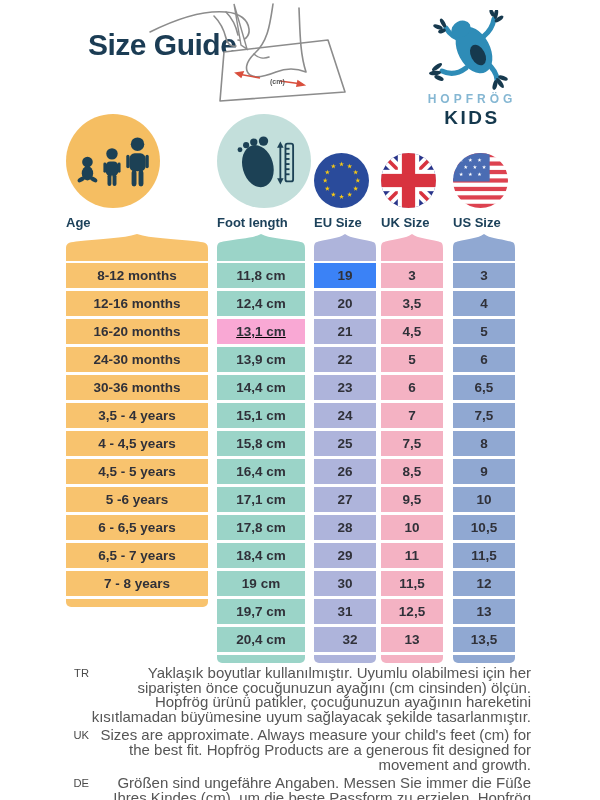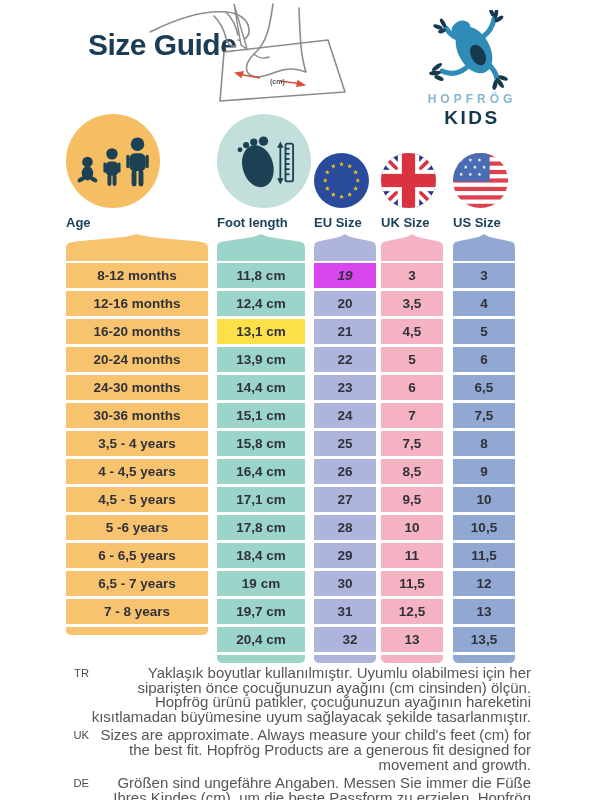--- a/index.html
+++ b/index.html
@@ -267,23 +267,20 @@
           <div class="cell" style="background: rgb(248, 195, 110);">
     <span class="cell-text">8-12 months</span>
   </div>
           <div class="cell" style="background: rgb(248, 195, 110);">
     <span class="cell-text">12-16 months</span>
   </div>
           <div class="cell" style="background: rgb(248, 195, 110);">
     <span class="cell-text">16-20 months</span>
   </div>
           <div class="cell" style="background: rgb(248, 195, 110);">
-    <span class="cell-text">20-24 months</span>
-  </div>
-          <div class="cell" style="background: rgb(248, 195, 110);">
     <span class="cell-text">24-30 months</span>
   </div>
           <div class="cell" style="background: rgb(248, 195, 110);">
     <span class="cell-text">30-36 months</span>
   </div>
           <div class="cell" style="background: rgb(248, 195, 110);">
     <span class="cell-text">3,5 - 4 years</span>
   </div>
           <div class="cell" style="background: rgb(248, 195, 110);">
     <span class="cell-text">4 - 4,5 years</span>
@@ -310,21 +307,21 @@
     <svg class="cap" viewBox="0 0 100 27" preserveAspectRatio="none">
       <path d="M0 27 L0 15 C0 9.5 1.5 8.6 7 7.6 C26 4.4 40 4.6 50 0 C60 4.6 74 4.4 93 7.6 C98.5 8.6 100 9.5 100 15 L100 27 Z" fill="#9BD4C8"></path>
     </svg>
     <div class="cells">
           <div class="cell" style="background: rgb(155, 212, 200);">
     <span class="cell-text">11,8 cm</span>
   </div>
           <div class="cell" style="background: rgb(155, 212, 200);">
     <span class="cell-text">12,4 cm</span>
   </div>
-          <div class="cell" style="background: #fde047;">
+          <div class="cell" style="background: #f9a8d4; text-decoration: underline;">
     <span class="cell-text">13,1 cm</span>
   </div>
           <div class="cell" style="background: rgb(155, 212, 200);">
     <span class="cell-text">13,9 cm</span>
   </div>
           <div class="cell" style="background: rgb(155, 212, 200);">
     <span class="cell-text">14,4 cm</span>
   </div>
           <div class="cell" style="background: rgb(155, 212, 200);">
     <span class="cell-text">15,1 cm</span>
@@ -354,21 +351,21 @@
     <span class="cell-text">20,4 cm</span>
   </div>
         </div>
     <div class="col-bottom" style="background: rgb(155, 212, 200);"></div>
   </div>
       <div class="table-column col-eu">
     <svg class="cap" viewBox="0 0 100 27" preserveAspectRatio="none">
       <path d="M0 27 L0 15 C0 9.5 1.5 8.6 7 7.6 C26 4.4 40 4.6 50 0 C60 4.6 74 4.4 93 7.6 C98.5 8.6 100 9.5 100 15 L100 27 Z" fill="#AEB4DB"></path>
     </svg>
     <div class="cells">
-          <div class="cell" style="background: #d946ef; font-style: italic;">
+          <div class="cell" style="background: #3b82f6;">
     <span class="cell-text">19</span>
   </div>
           <div class="cell" style="background: rgb(174, 180, 219);">
     <span class="cell-text">20</span>
   </div>
           <div class="cell" style="background: rgb(174, 180, 219);">
     <span class="cell-text">21</span>
   </div>
           <div class="cell" style="background: rgb(174, 180, 219);">
     <span class="cell-text">22</span>

